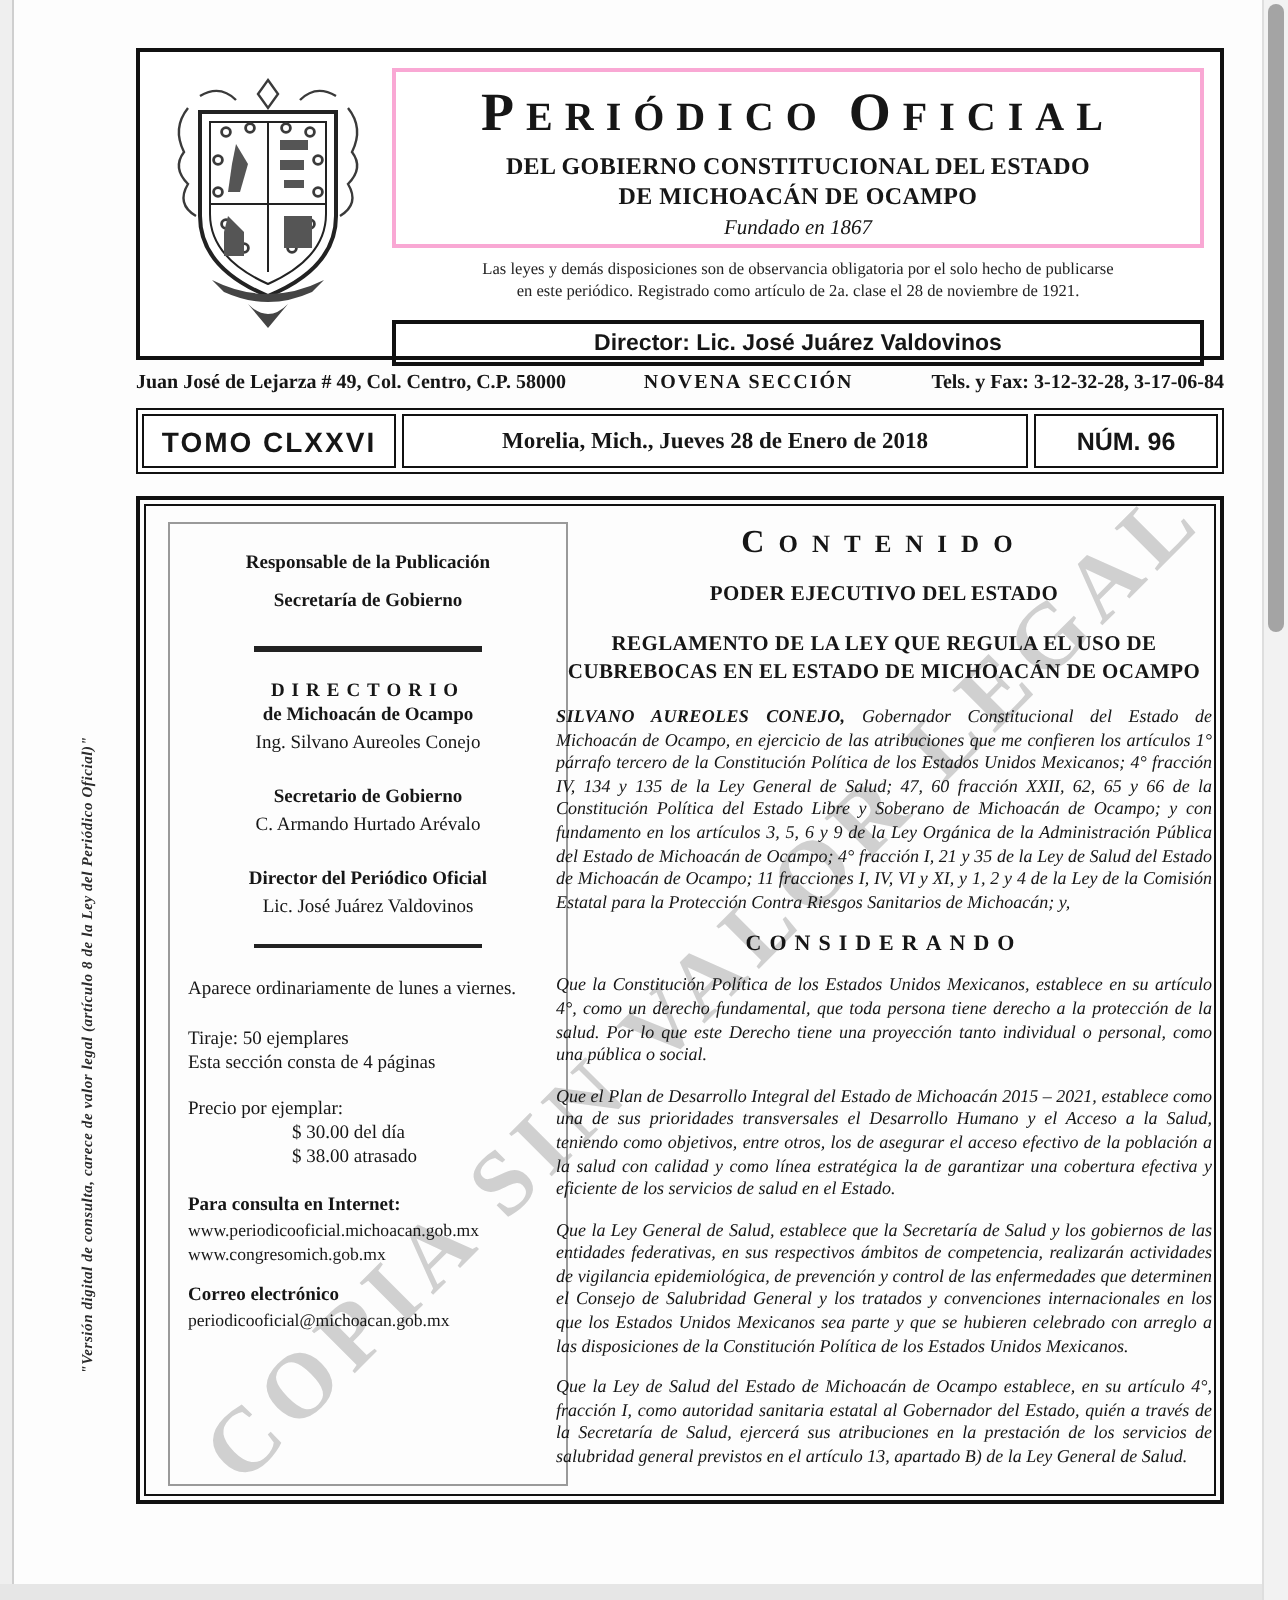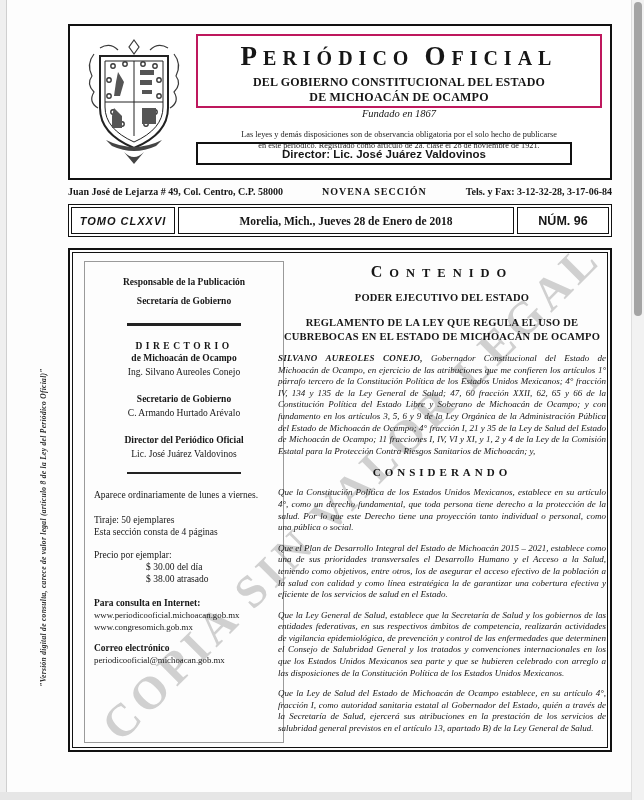--- a/index.html
+++ b/index.html
@@ -20,43 +20,43 @@
 
   
   .side-note { position:absolute; left:-211px; top:520px; width:515px; height:15px;
     transform:rotate(-90deg); text-align:center; font-size:7.5px; font-weight:bold;
     font-style:italic; color:#2b2b2b; letter-spacing:.3px; white-space:nowrap; }
 
   
   .masthead { position:absolute; left:68px; top:24px; width:544px; height:156px;
     border:2.5px solid #111; background:#fff; }
   .coa { position:absolute; left:10px; top:10px; width:108px; height:136px; }
-  .title-box { position:absolute; left:126px; top:8px; width:406px; height:74px;
-    border:2px solid #be185d; text-align:center; padding-top:5px; }
+  .title-box { position:absolute; left:126px; top:8px; width:406px; height:90px;
+    border:2px solid #f9a8d4; text-align:center; padding-top:5px; }
   .main-title { font-weight:bold; letter-spacing:6px; white-space:nowrap; line-height:30px; }
   .main-title .big { font-size:27px; }
   .main-title .small { font-size:20px; }
   .main-title .gap { display:inline-block; width:10px; }
   .subtitle { font-weight:bold; font-size:12px; line-height:15px; letter-spacing:.2px; }
   .founded { font-style:italic; font-size:10.5px; margin-top:3px; }
   .notice { position:absolute; left:126px; top:104px; width:406px; text-align:center;
     font-size:8.3px; line-height:10.5px; color:#222; }
-  .director-box { position:absolute; left:126px; top:116px; width:376px; height:23px;
+  .director-box { position:absolute; left:126px; top:134px; width:406px; height:23px;
     border:2px solid #111; text-align:center; font-family:"Liberation Sans", sans-serif;
     font-weight:bold; font-size:11.5px; line-height:20px; }
 
   
   .address-bar { position:absolute; left:68px; top:186px; width:544px; display:flex;
     justify-content:space-between; font-weight:bold; font-size:10px; }
   .address-bar .mid { letter-spacing:1px; }
   .issue-bar { position:absolute; left:68px; top:204px; width:544px; height:33px;
     border:1.5px solid #111; padding:2px; display:flex; gap:3px; background:#fff; }
   .issue-cell { border:1.5px solid #111; display:flex; align-items:center; justify-content:center; }
-  .cell-tome { width:104px; font-family:"Liberation Sans", sans-serif; font-weight:bold;
-    font-size:11px; letter-spacing:1px;font-style:italic; }
+  .cell-tome { width:127px; font-family:"Liberation Sans", sans-serif; font-weight:bold;
+    font-size:14px; letter-spacing:1px; }
   .cell-date { flex:1; font-weight:bold; font-size:11.5px; }
   .cell-num  { width:92px; font-family:"Liberation Sans", sans-serif; font-weight:bold; font-size:12.5px; }
 
   
   .content-box { position:absolute; left:68px; top:248px; width:544px; height:504px;
     border:2.5px solid #111; background:transparent; }
   .content-inner { position:absolute; inset:2px; border:1px solid #111; overflow:hidden; }
 
   .watermark { position:absolute; left:278px; top:238px; transform:translate(-50%,-50%) rotate(-45deg);
     font-size:46px; font-weight:bold; letter-spacing:5px; color:#9a9a9a; opacity:.45;

